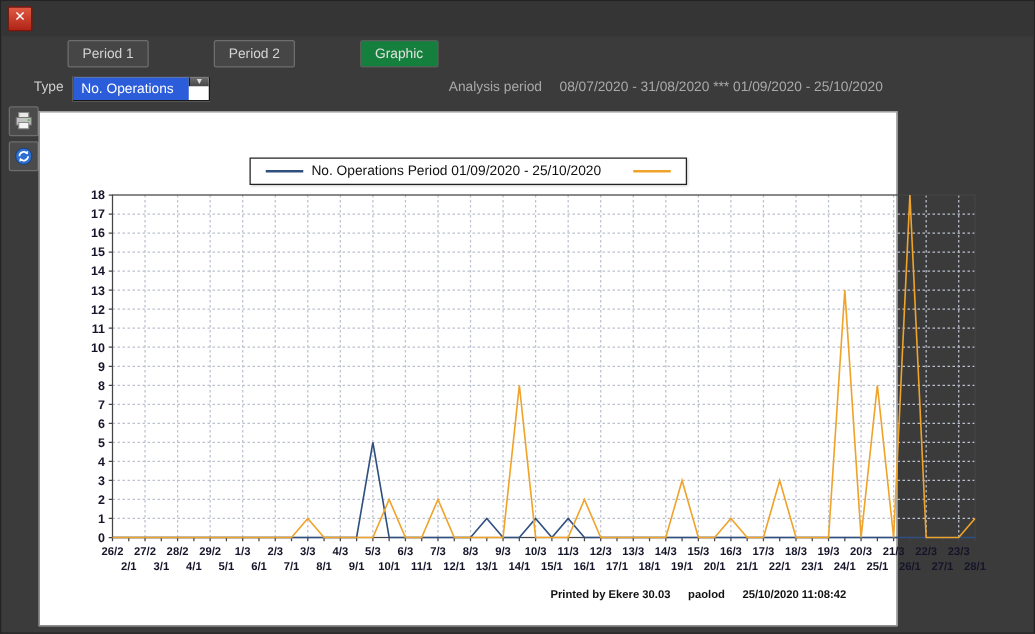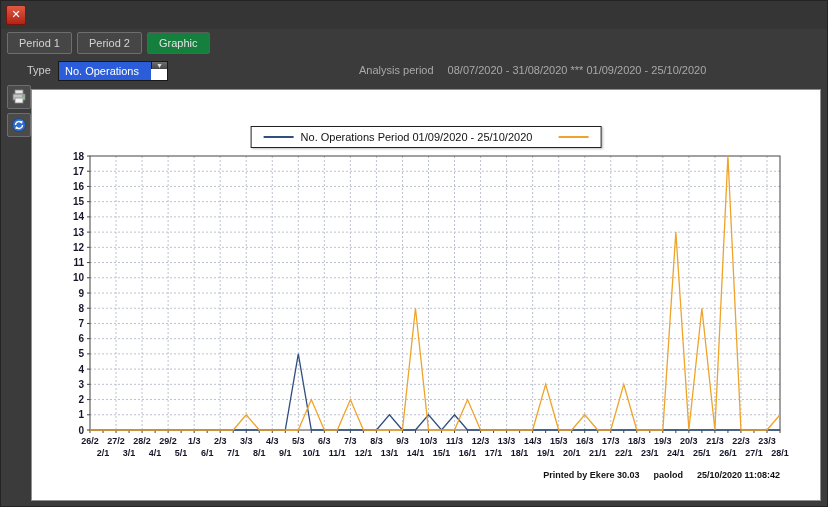--- a/index.html
+++ b/index.html
@@ -5,34 +5,34 @@
   html,body{margin:0;padding:0;background:#2b2b2b;}
   #app{position:relative;width:828px;height:507px;background:#3b3b3b;
        font-family:"Liberation Sans",sans-serif;border:1px solid #232323;
        box-sizing:border-box;overflow:hidden;}
   .titlebar{position:absolute;left:0;top:0;width:100%;height:28px;background:#353535;}
   .close-btn{position:absolute;left:5px;top:4px;width:18px;height:18px;
        background:linear-gradient(#e05a43,#b02417);border:1px solid #7d150a;
        color:#fff;font-size:11px;line-height:16px;text-align:center;border-radius:2px;cursor:pointer;}
   .tabs{position:absolute;left:6px;top:31px;display:flex;gap:5px;}
   .tab{padding:4px 11px;font-size:11px;color:#d4d4d4;background:#464646;
-       border:1px solid #6e6e6e;border-radius:2px;cursor:pointer;}
+       border:1px solid #6e6e6e;border-radius:2px;cursor:pointer;margin-left:47px;}
   .tab.active{background:#15803d;border-color:#5b5b5b;color:#e2e2e2;}
   .toolbar{position:absolute;left:13px;top:58px;width:100%;height:24px;}
   .type-label{position:absolute;left:13px;top:5px;font-size:11px;color:#cfcfcf;}
   .combo{position:absolute;left:44px;top:2px;display:flex;align-items:flex-start;height:18px;
        border:1px solid #191919;background:#fff;}
   .combo-value{background:#2b5cd9;color:#fff;font-size:11px;line-height:16px;padding:1px 6px;min-width:80px;}
   .combo-arrow{width:15px;background:linear-gradient(#6d6d6d,#474747);color:#ddd;font-size:7px;
        display:flex;align-items:center;justify-content:center;border-left:1px solid #191919;cursor:pointer;}
   .analysis{position:absolute;left:345px;top:5px;font-size:11px;color:#a9a9a9;display:flex;gap:14px;white-space:nowrap;}
   .side-icons{position:absolute;left:6px;top:84px;display:flex;flex-direction:column;gap:4px;}
   .icon-btn{width:22px;height:22px;background:#4b4b4b;border:1px solid #6e6e6e;border-radius:2px;
        display:flex;align-items:center;justify-content:center;cursor:pointer;}
-  .panel{position:absolute;left:30px;top:88px;width:790px;height:412px;background:#fff;
+  .panel{position:absolute;left:30px;top:88px;width:687px;height:412px;background:#fff;
        border:1px solid #8f8f8f;box-sizing:border-box;}
   .legend{position:absolute;left:50%;transform:translateX(-50%);top:36px;display:flex;gap:26px;
        align-items:center;border:1px solid #222;background:#fff;padding:4px 12px;white-space:nowrap;
        box-shadow:1px 1px 2px rgba(0,0,0,.25);}
   .legend-item{display:flex;align-items:center;gap:7px;font-size:11px;color:#111;}
   .legend-swatch{width:30px;height:2px;background:#888;}
   svg.chart{position:absolute;left:18px;top:52px;}
   .footer{position:absolute;right:40px;bottom:20px;font-size:9px;font-weight:bold;color:#111;
        display:flex;gap:14px;white-space:nowrap;align-items:center;}
 </style>

